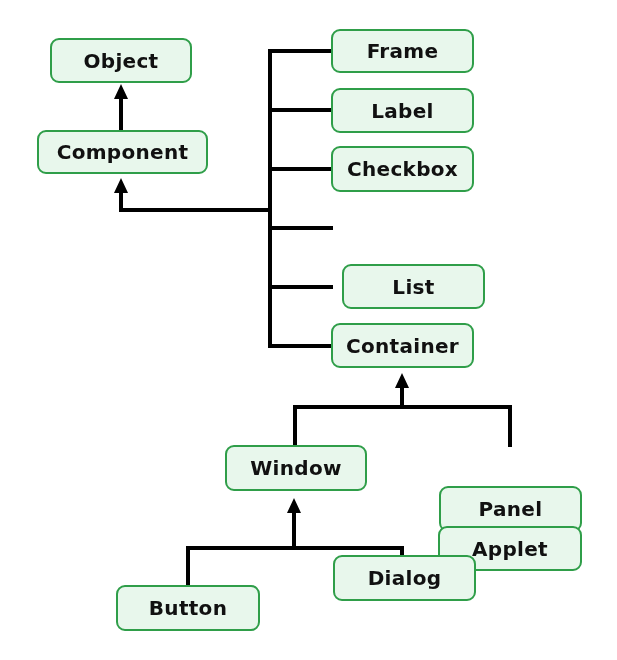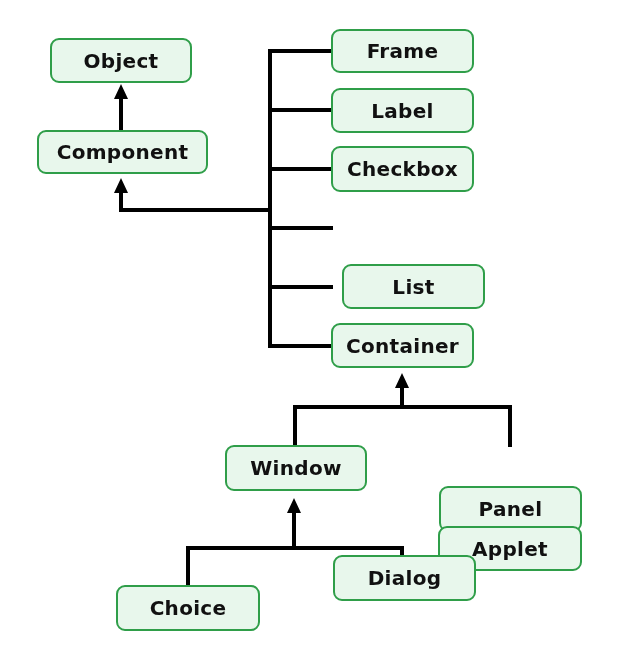--- a/index.html
+++ b/index.html
@@ -108,20 +108,20 @@
 
   <div class="node" style="left:439px; top:445px; width:143px; height:46px;margin-top:41px;">
     <span>Panel</span>
   </div>
 
   <div class="node" style="left:438px; top:526px; width:144px; height:45px;">
     <span>Applet</span>
   </div>
 
   <div class="node" style="left:116px; top:585px; width:144px; height:46px;">
-    <span>Choice</span>
+    <span>Button</span>
   </div>
 
   <div class="node" style="left:333px; top:555px; width:143px; height:46px;">
     <span>Dialog</span>
   </div>
 
 </div>
 
 </body></html>

